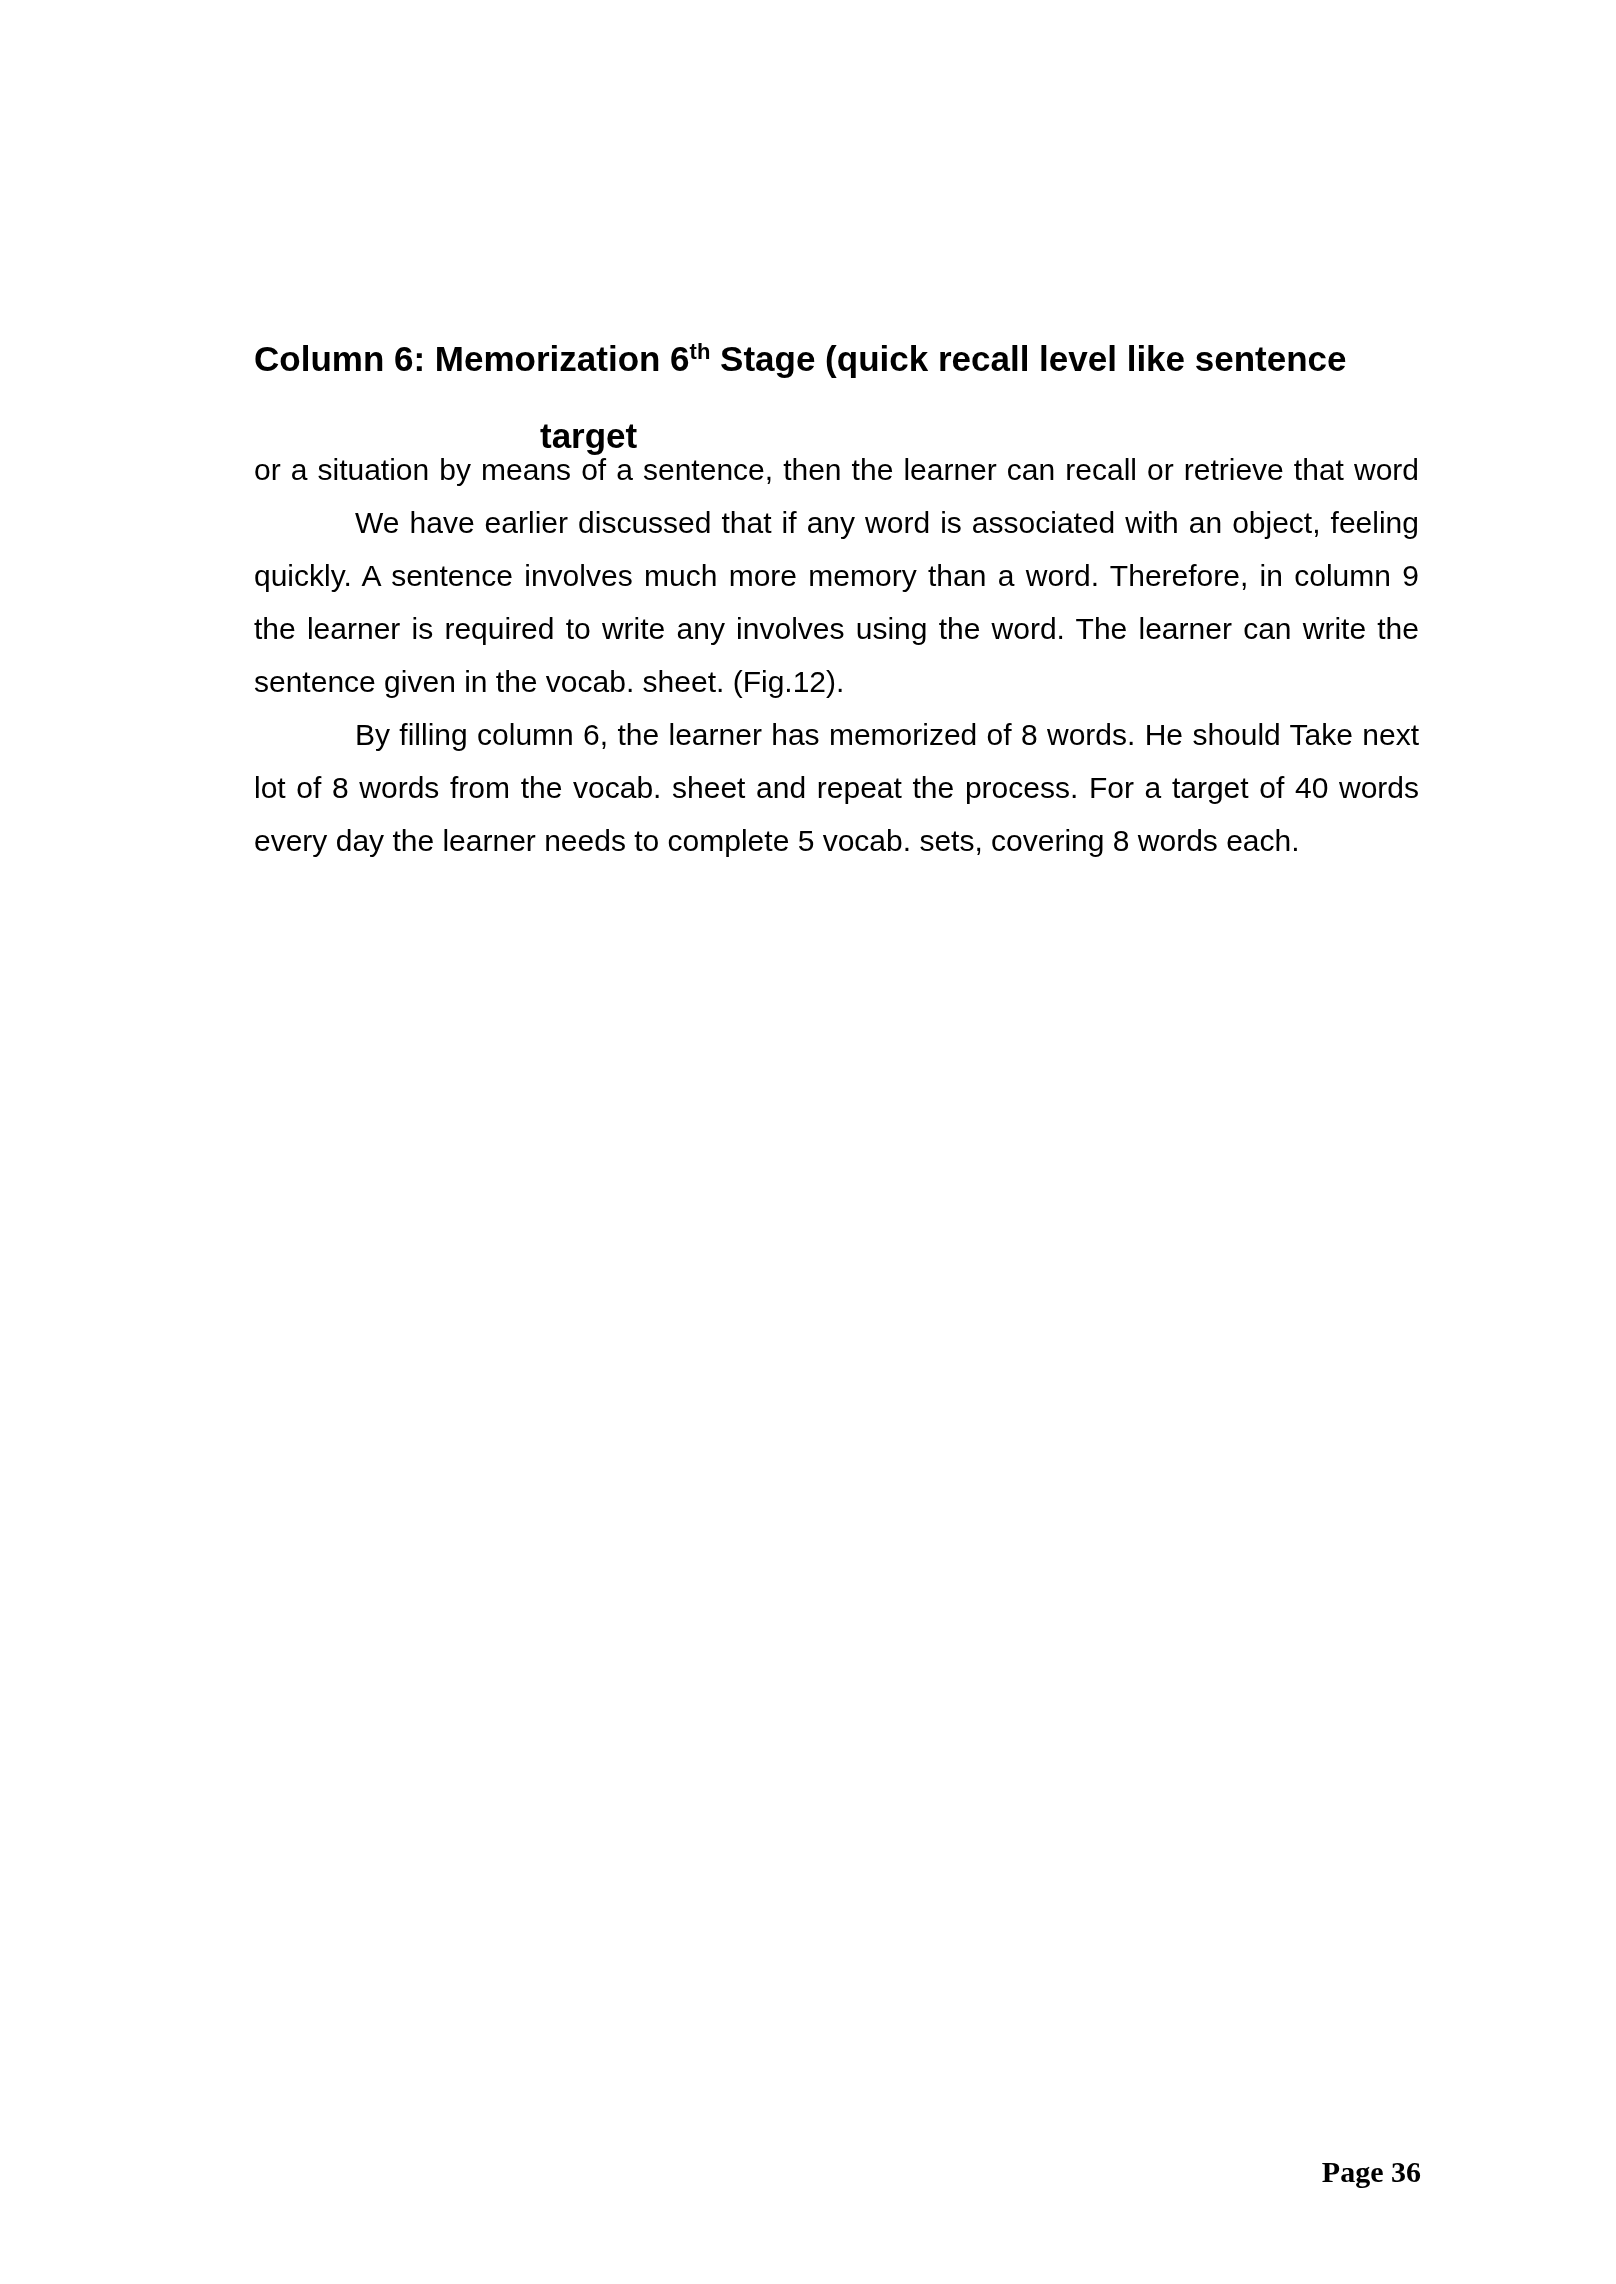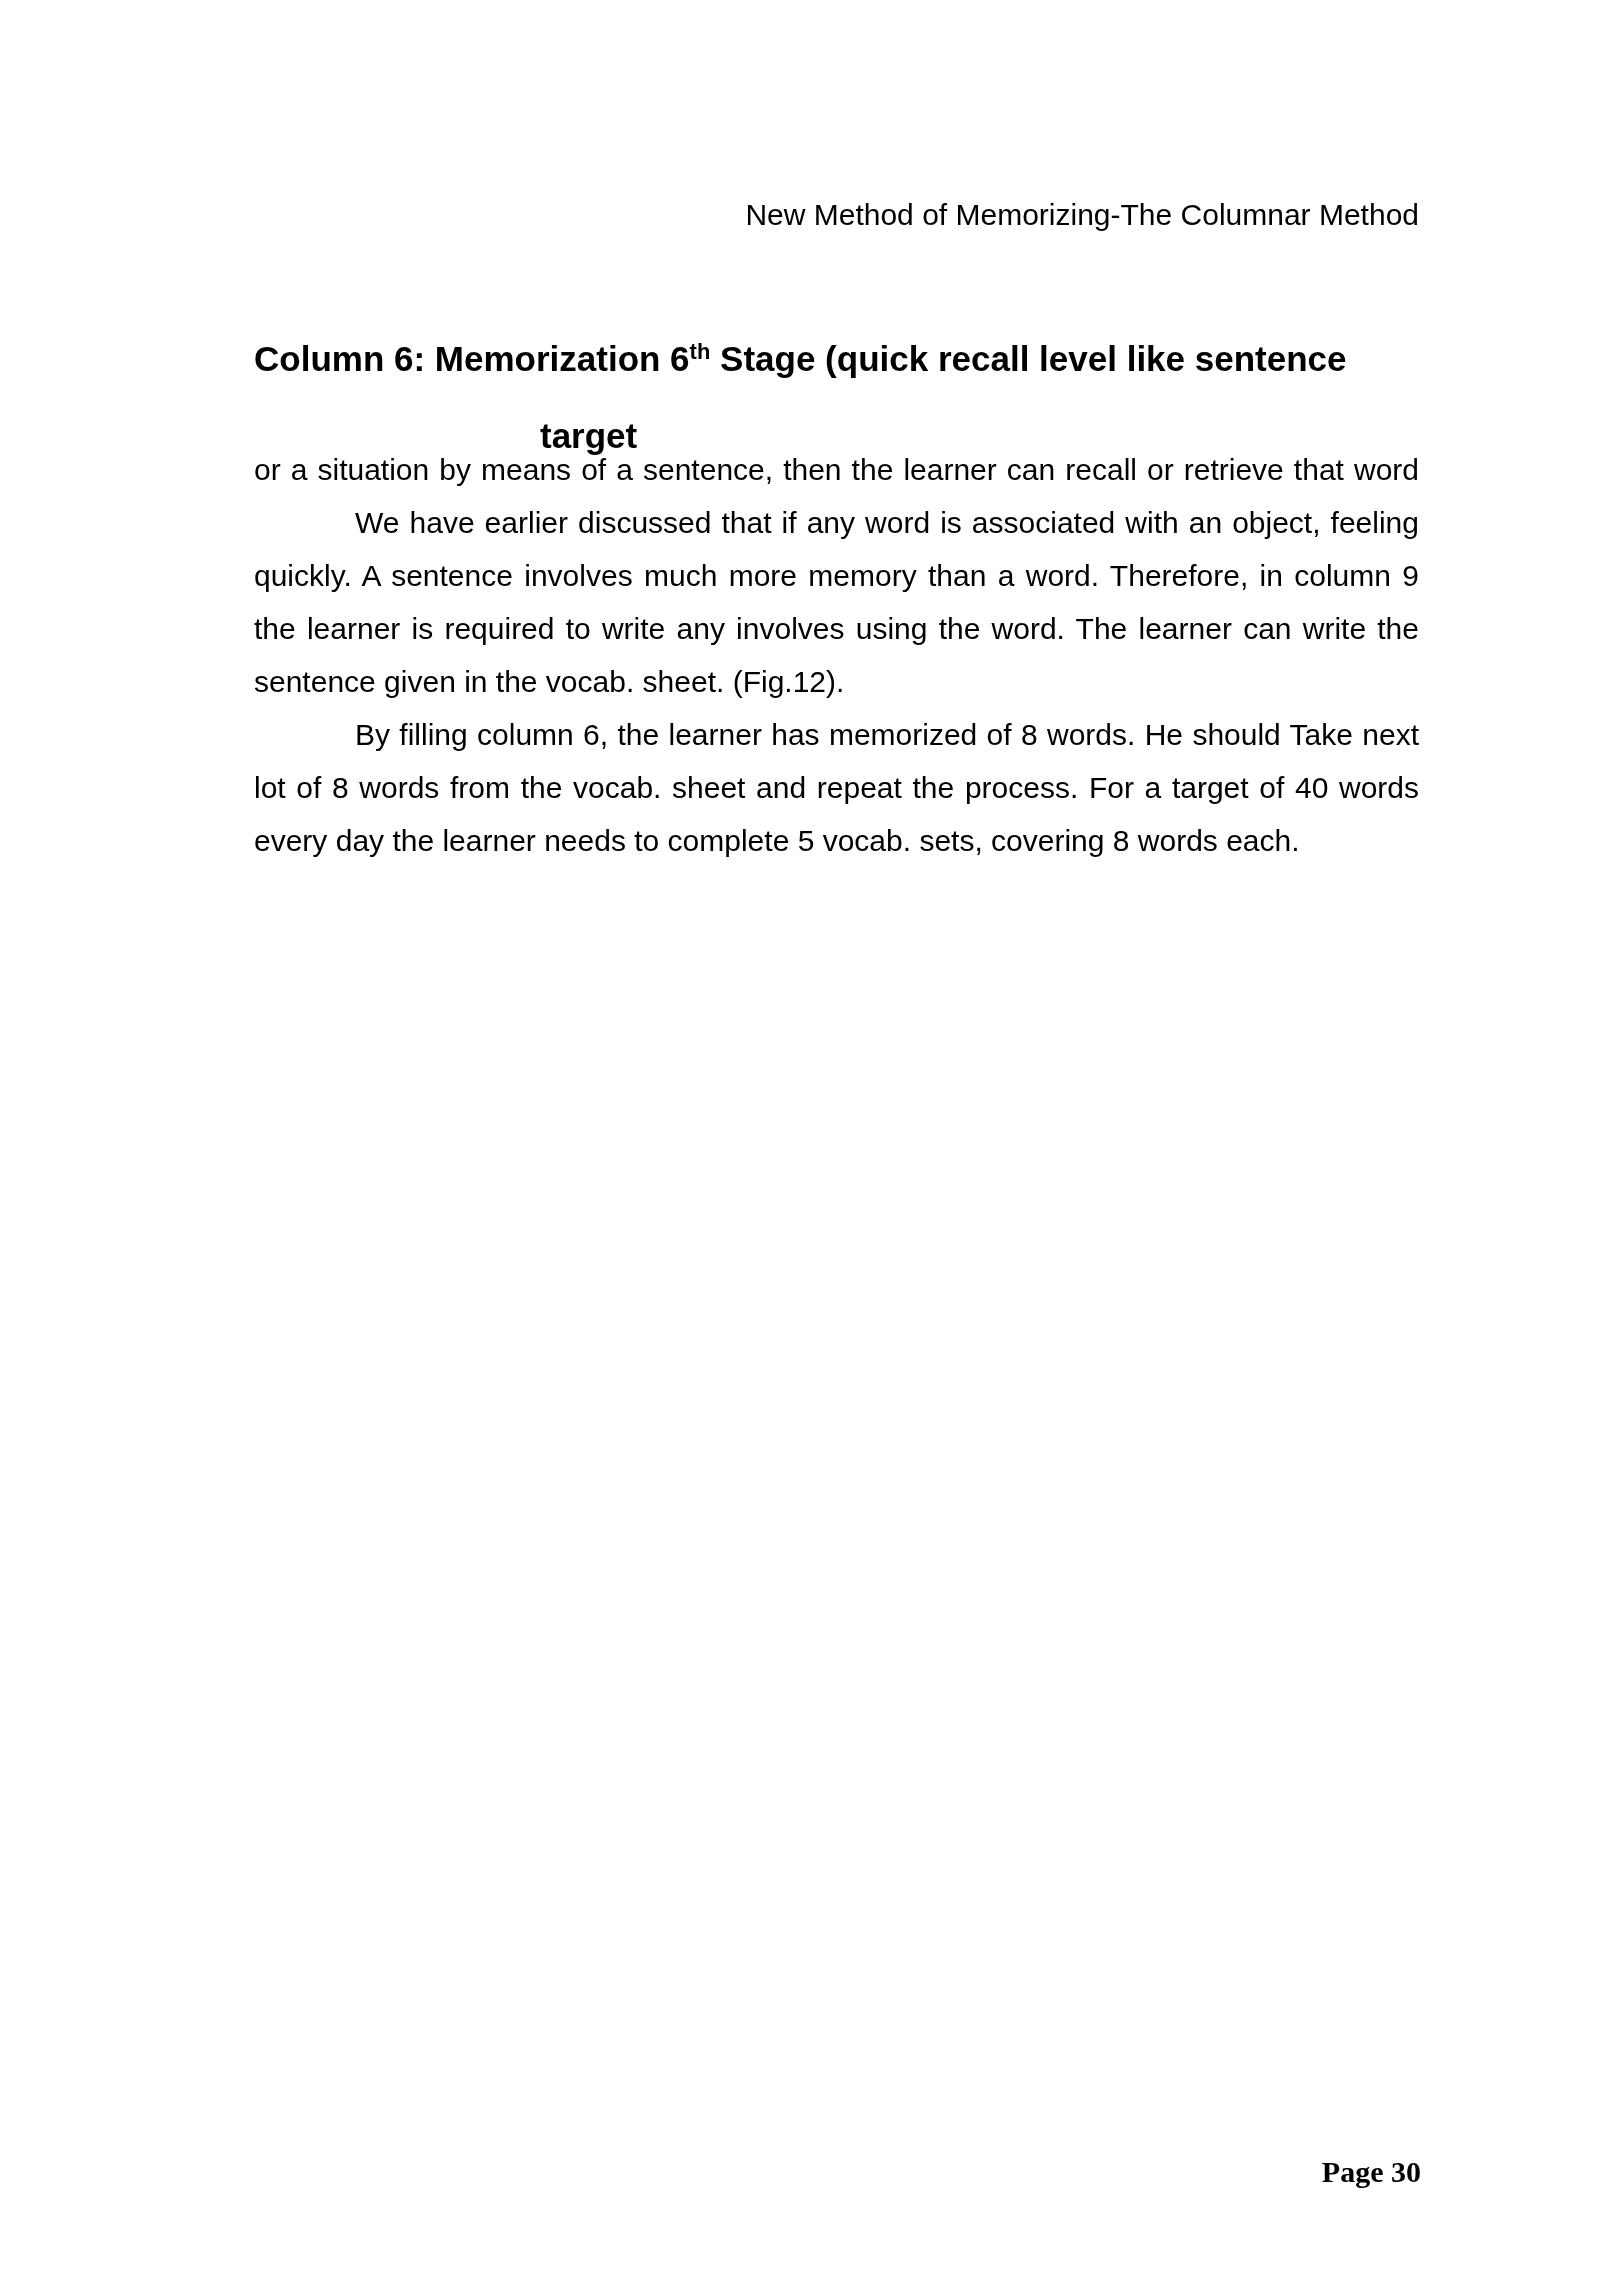--- a/index.html
+++ b/index.html
@@ -66,21 +66,20 @@
     font-size: 30px;
     line-height: 36px;
     white-space: nowrap;
   }
 </style>
 </head>
 <body>
 
 <div class="page">
 
-  <div class="running-header">New Method of Memorizing-The Columnar Method</div>
 
   <div class="heading">
     <div class="h-line1"><span>Column 6: Memorization 6</span><sup>th</sup><span> Stage (quick recall level like sentence</span></div>
     <div class="h-line2">target</div>
   </div>
 
   <div class="body-text">
       <div>
         <div class="line">or a situation by means of a sentence, then the learner can recall or retrieve that word</div>
         <div class="line indent">We have earlier discussed that if any word is associated with an object, feeling</div>
@@ -88,16 +87,16 @@
         <div class="line">the learner is required to write any involves using the word. The learner can write the</div>
         <div class="line last">sentence given in the vocab. sheet. (Fig.12).</div>
       </div>
       <div>
         <div class="line indent">By filling column 6, the learner has memorized of 8 words. He should Take next</div>
         <div class="line">lot of 8 words from the vocab. sheet and repeat the process. For a target of 40 words</div>
         <div class="line last">every day the learner needs to complete 5 vocab. sets, covering 8 words each.</div>
       </div>
     </div>
 
-  <div class="page-footer">Page 30</div>
+  <div class="page-footer">Page 36</div>
 
 </div>
 
 
 </body></html>

